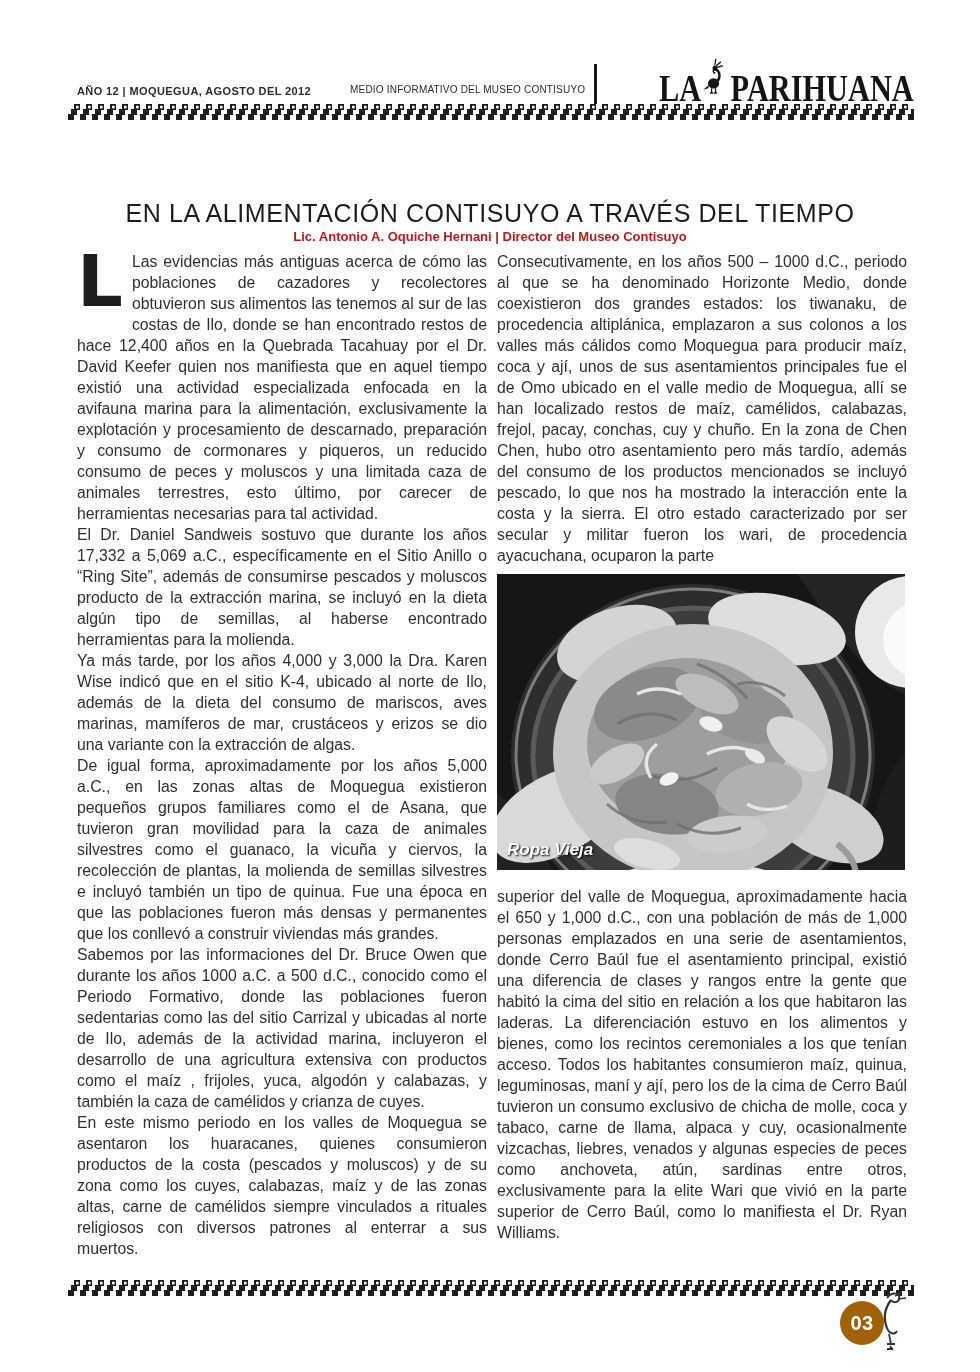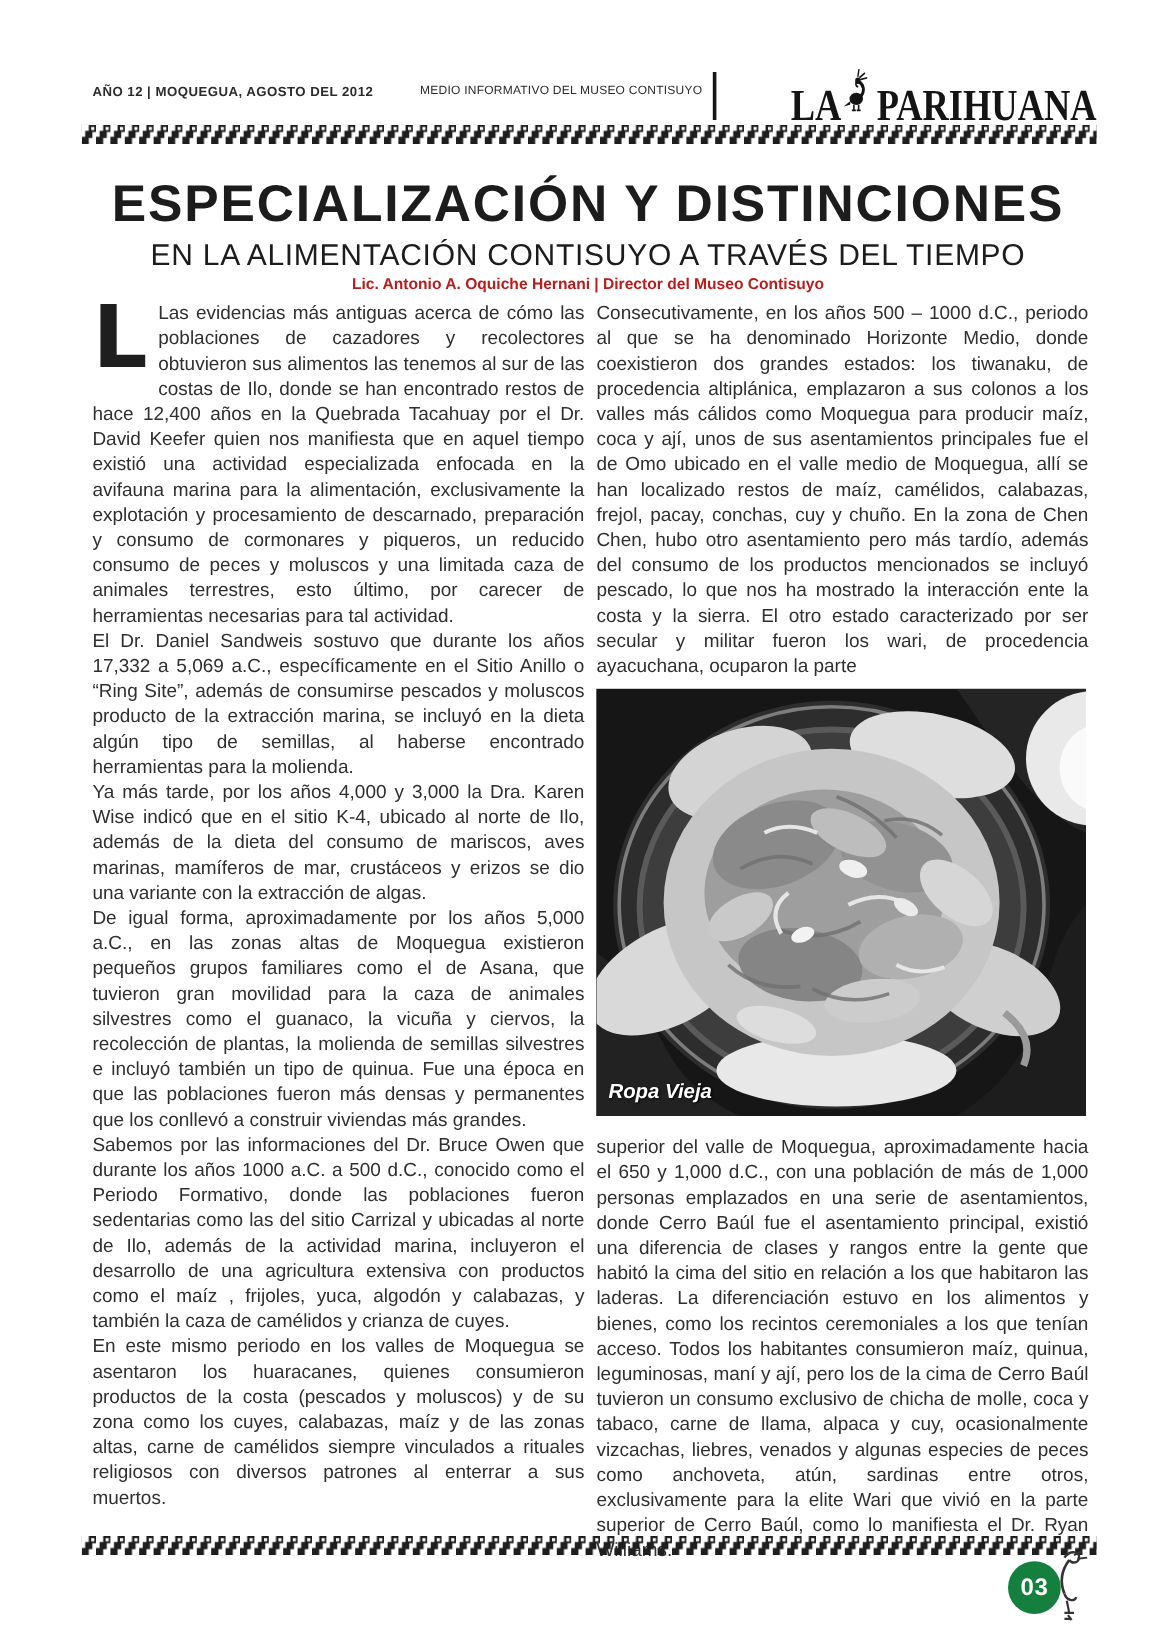--- a/index.html
+++ b/index.html
@@ -4,21 +4,21 @@
 <style>
   html,body { margin:0; padding:0; background:#e8e8e8; }
   .page {
     position:relative; width:980px; height:1372px; margin:0 auto;
     background:#ffffff; overflow:hidden;
     font-family:"Liberation Sans", sans-serif; color:#2e2e2e;
   }
   
   .header-row {
     position:absolute; left:77px; right:66px; top:56px; height:50px;
-    display:flex; align-items:center;
+    display:flex; align-items:flex-end;
   }
   .issue-info {
     font-size:11px; font-weight:700; letter-spacing:.4px; color:#2b2b2b;
     padding-bottom:9px; white-space:nowrap;
   }
   .header-spacer { flex:1; }
   .pub-info {
     font-size:10px; font-weight:400; letter-spacing:.2px; color:#2b2b2b;
     padding-bottom:11px; white-space:nowrap;
   }
@@ -59,34 +59,34 @@
     color:#2f2f2f;
   }
   .col p { margin:0; }
   .dropcap {
     float:left; font-size:72px; line-height:52px; height:60px;
     font-weight:700; color:#1f1f1f; margin:4px 9px 0 0;
     font-family:"DejaVu Sans", sans-serif;
   }
   
   figure.photo {
-    position:relative; width:408px; height:356px; margin:8px 0 16px 0;
+    position:relative; width:408px; height:296px; margin:8px 0 16px 0;
     background:#161616; overflow:hidden;
   }
   figure.photo svg { display:block; }
   figcaption.photo-caption {
     position:absolute; left:10px; bottom:10px; color:#ffffff;
     font-style:italic; font-weight:700; font-size:17px;
     text-shadow:1px 1px 2px #000;
   }
   
   .page-badge { position:absolute; left:840px; top:1292px; width:80px; height:62px; }
   .badge-circle {
     position:absolute; left:0; top:9px; width:44px; height:44px;
-    border-radius:50%; background:#15803d; color:#ffffff;
+    border-radius:50%; background:#a16207; color:#ffffff;
     font-size:20px; font-weight:700; text-align:center; line-height:44px;
     letter-spacing:.5px;
   }
   .badge-bird { position:absolute; left:35px; top:0; }
 </style>
 </head>
 <body>
 
 <div class="page">
 
@@ -118,21 +118,20 @@
         <pattern id="greca1" width="12" height="16" patternUnits="userSpaceOnUse">
           <path d="M0,16 V10 H3 V5 H6 V0 H12 V6 H9 V11 H6 V16 Z" fill="#1e1e1e"></path>
           <rect x="1.5" y="11.5" width="2.6" height="2.6" fill="#1e1e1e"></rect>
           <rect x="8" y="1.8" width="2.6" height="2.6" fill="#ffffff"></rect>
         </pattern>
       </defs>
       <rect width="846" height="16" fill="url(#greca1)"></rect>
     </svg>
   </div>
 
-  <div class="title">ESPECIALIZACIÓN Y DISTINCIONES</div>
   <div class="subtitle">EN LA ALIMENTACIÓN CONTISUYO A TRAVÉS DEL TIEMPO</div>
   <div class="byline">Lic. Antonio A. Oquiche Hernani | Director del Museo Contisuyo</div>
 
   <div class="columns">
 
     <div class="col">
       <p><span class="dropcap">L</span></p>
       <p>Las evidencias más antiguas acerca de cómo las poblaciones de cazadores y recolectores obtuvieron sus alimentos las tenemos al sur de las costas de Ilo, donde se han encontrado restos de hace 12,400 años en la Quebrada Tacahuay por el Dr. David Keefer quien nos manifiesta que en aquel tiempo existió una actividad especializada enfocada en la avifauna marina para la alimentación, exclusivamente la explotación y procesamiento de descarnado, preparación y consumo de cormonares y piqueros, un reducido consumo de peces y moluscos y una limitada caza de animales terrestres, esto último, por carecer de herramientas necesarias para tal actividad.</p>
       <p>El Dr. Daniel Sandweis sostuvo que durante los años 17,332 a 5,069 a.C., específicamente en el Sitio Anillo o “Ring Site”, además de consumirse pescados y moluscos producto de la extracción marina, se incluyó en la dieta algún tipo de semillas, al haberse encontrado herramientas para la molienda.</p>
       <p>Ya más tarde, por los años 4,000 y 3,000 la Dra. Karen Wise indicó que en el sitio K-4, ubicado al norte de Ilo, además de la dieta del consumo de mariscos, aves marinas, mamíferos de mar, crustáceos y erizos se dio una variante con la extracción de algas.</p>

